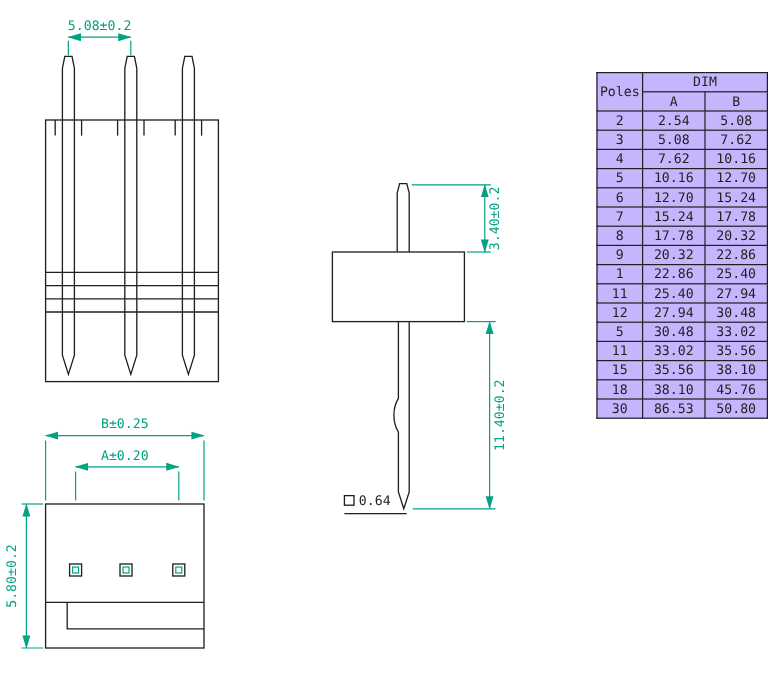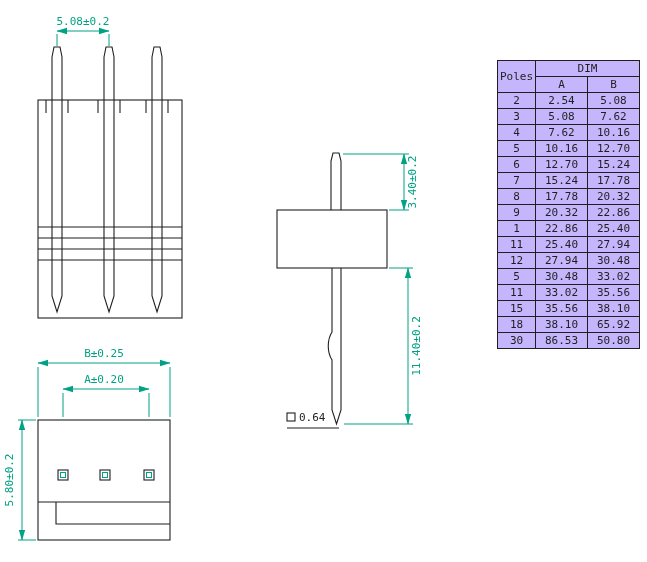--- a/index.html
+++ b/index.html
@@ -196,21 +196,21 @@
         <td>35.56</td>
       </tr>
       <tr>
         <td>15</td>
         <td>35.56</td>
         <td>38.10</td>
       </tr>
       <tr>
         <td>18</td>
         <td>38.10</td>
-        <td>65.92</td>
+        <td>45.76</td>
       </tr>
       <tr>
         <td>30</td>
         <td>86.53</td>
         <td>50.80</td>
       </tr>
     </tbody>
 </table>
 
 </body></html>

